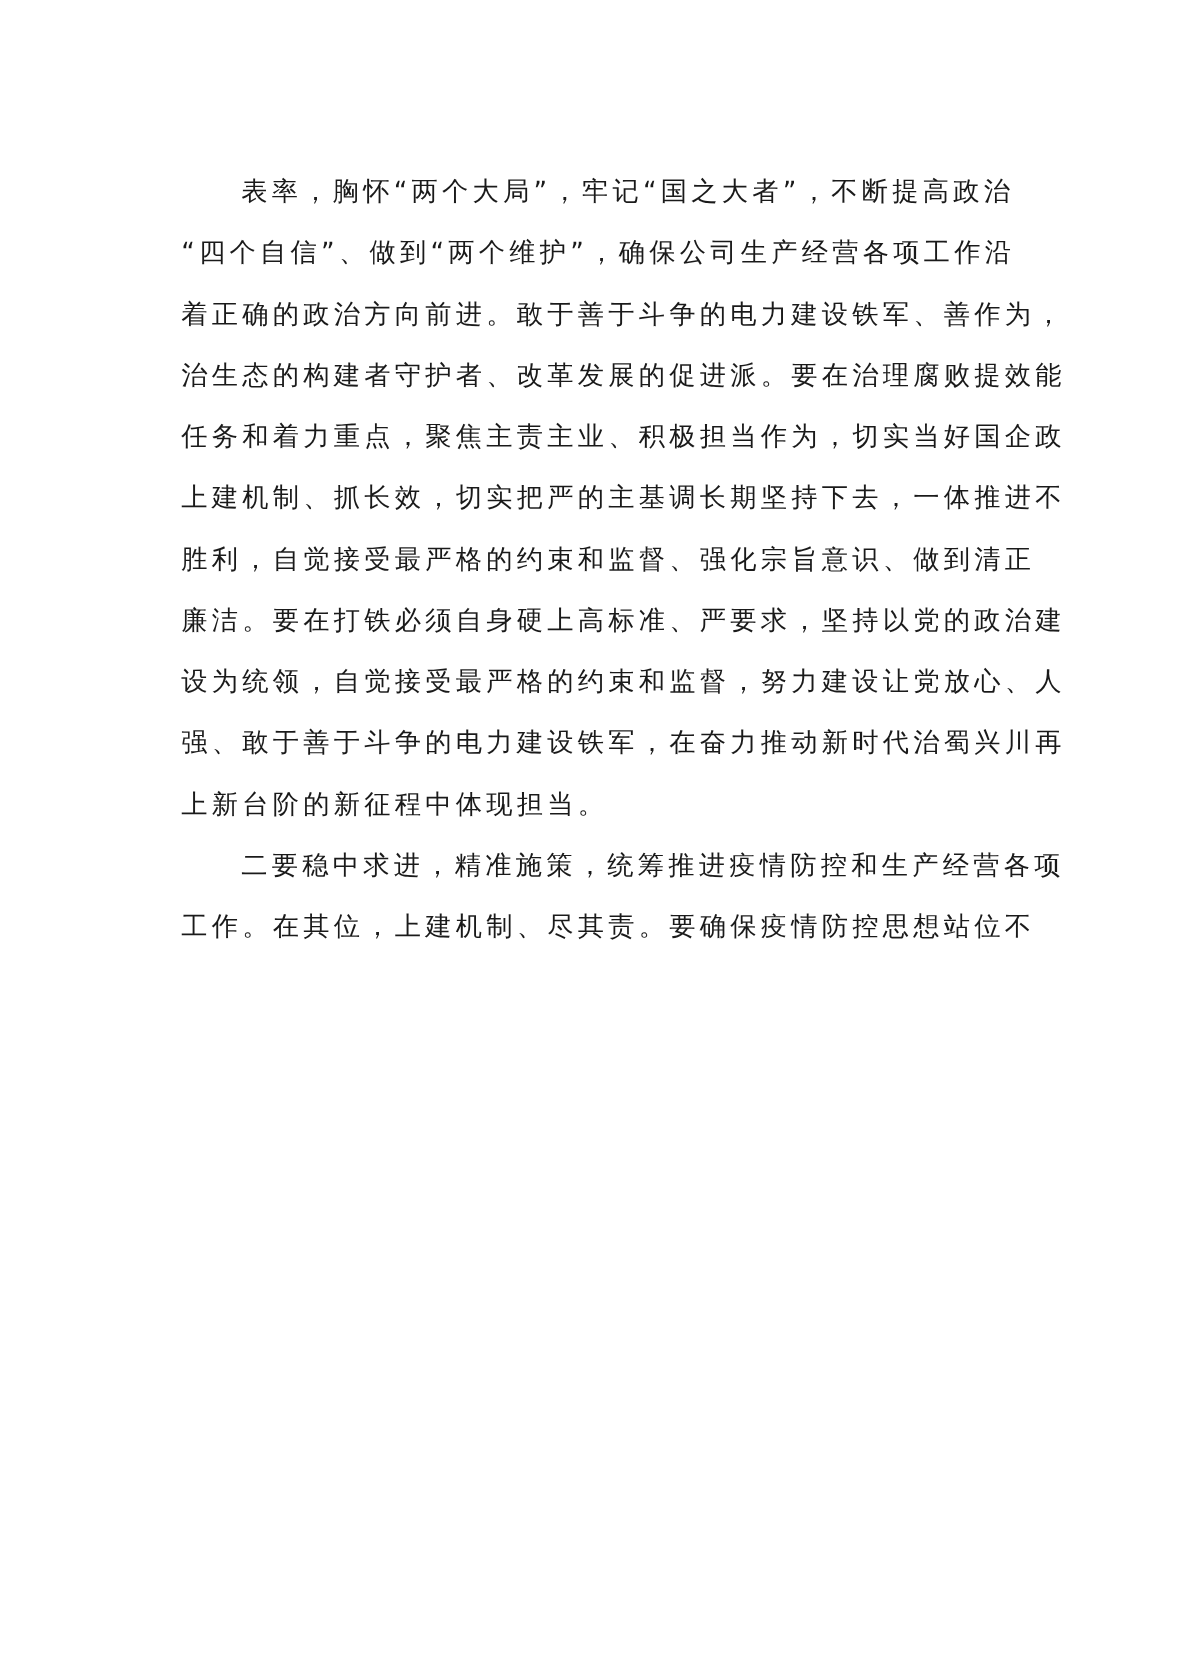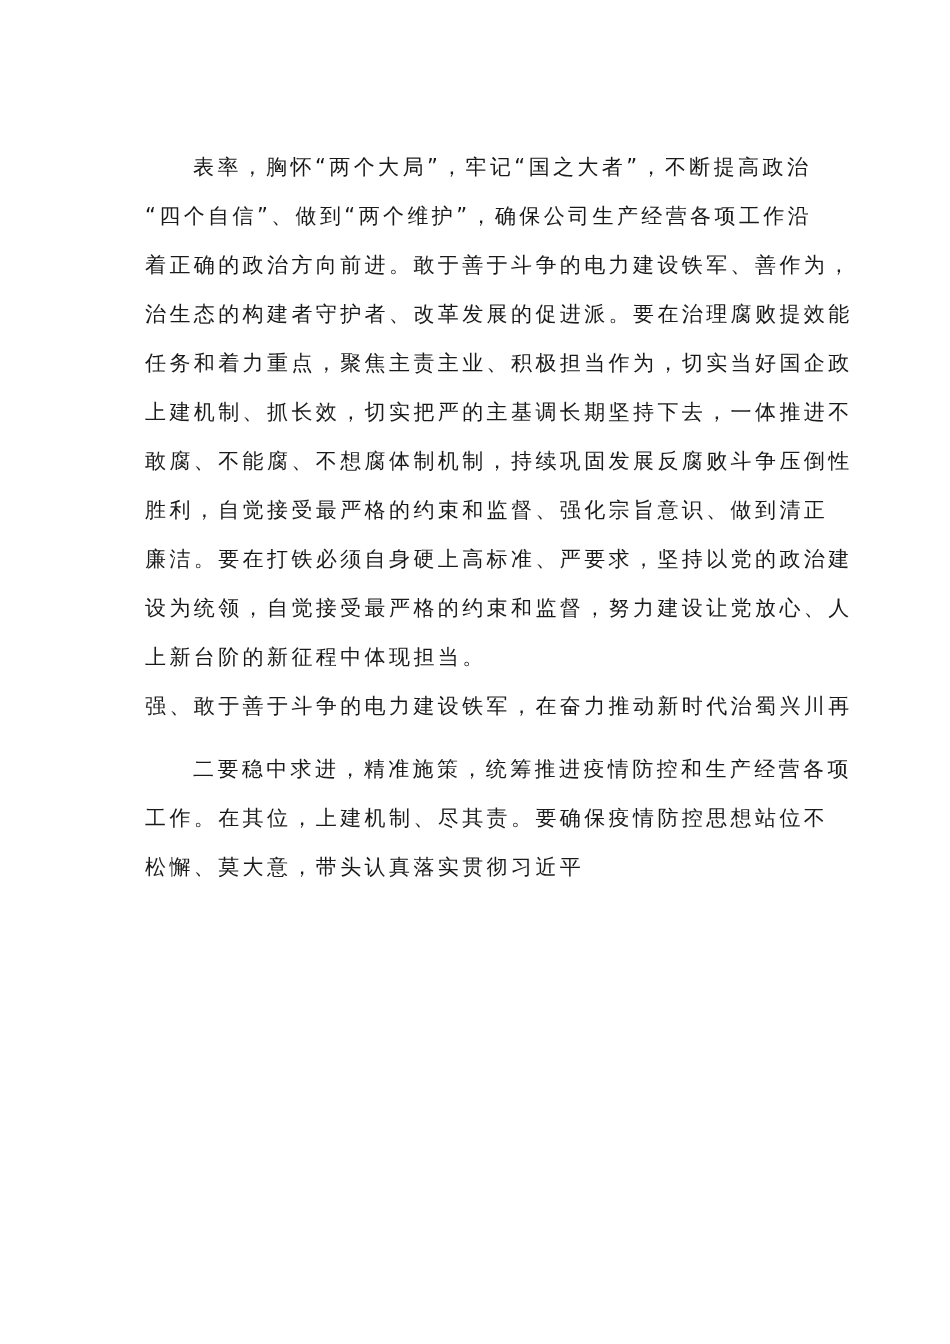--- a/index.html
+++ b/index.html
@@ -32,44 +32,41 @@
       letter-spacing: 3.4px;
     }
     .line {
       height: 49px;
       line-height: 34px;
       white-space: nowrap;
       overflow: visible;
     }
     .indent {
       padding-left: 48px;
-      margin-top: 14px;
     }
   </style>
 </head>
 <body>
 
 <div class="page">
   <div class="body-text">
 
     <div>
       <div class="line indent">表率，胸怀“两个大局”，牢记“国之大者”，不断提高政治</div>
       <div class="line">“四个自信”、做到“两个维护”，确保公司生产经营各项工作沿</div>
       <div class="line">着正确的政治方向前进。敢于善于斗争的电力建设铁军、善作为，</div>
       <div class="line">治生态的构建者守护者、改革发展的促进派。要在治理腐败提效能</div>
       <div class="line">任务和着力重点，聚焦主责主业、积极担当作为，切实当好国企政</div>
       <div class="line">上建机制、抓长效，切实把严的主基调长期坚持下去，一体推进不</div>
-      <div class="line">敢腐、不能腐、不想腐体制机制，持续巩固发展反腐败斗争压倒性</div>
       <div class="line">胜利，自觉接受最严格的约束和监督、强化宗旨意识、做到清正</div>
       <div class="line">廉洁。要在打铁必须自身硬上高标准、严要求，坚持以党的政治建</div>
       <div class="line">设为统领，自觉接受最严格的约束和监督，努力建设让党放心、人</div>
+      <div class="line">强、敢于善于斗争的电力建设铁军，在奋力推动新时代治蜀兴川再</div>
       <div class="line">上新台阶的新征程中体现担当。</div>
-      <div class="line">强、敢于善于斗争的电力建设铁军，在奋力推动新时代治蜀兴川再</div>
     </div>
 
     <div>
       <div class="line indent">二要稳中求进，精准施策，统筹推进疫情防控和生产经营各项</div>
       <div class="line">工作。在其位，上建机制、尽其责。要确保疫情防控思想站位不</div>
-      <div class="line">松懈、莫大意，带头认真落实贯彻习近平</div>
     </div>
 
   </div>
 </div>
 
 </body></html>

